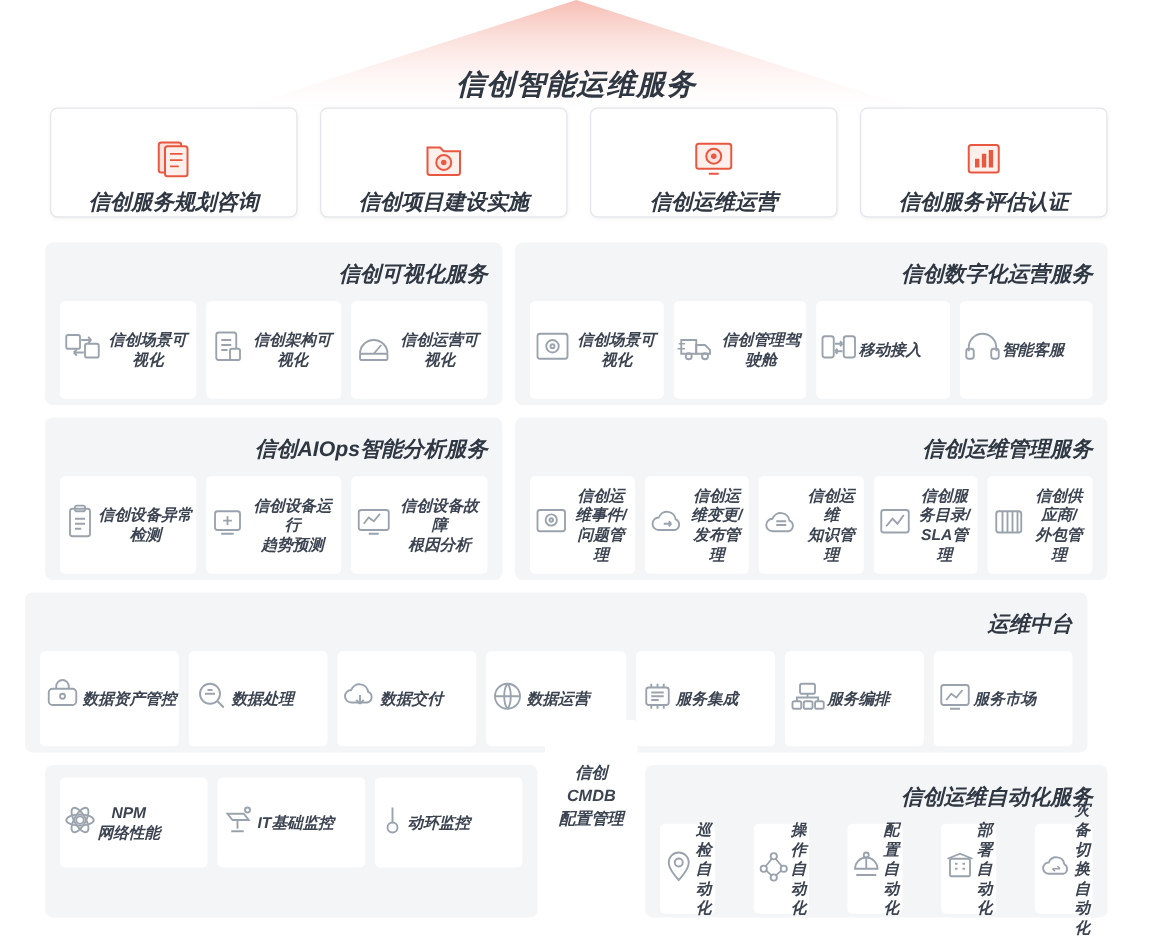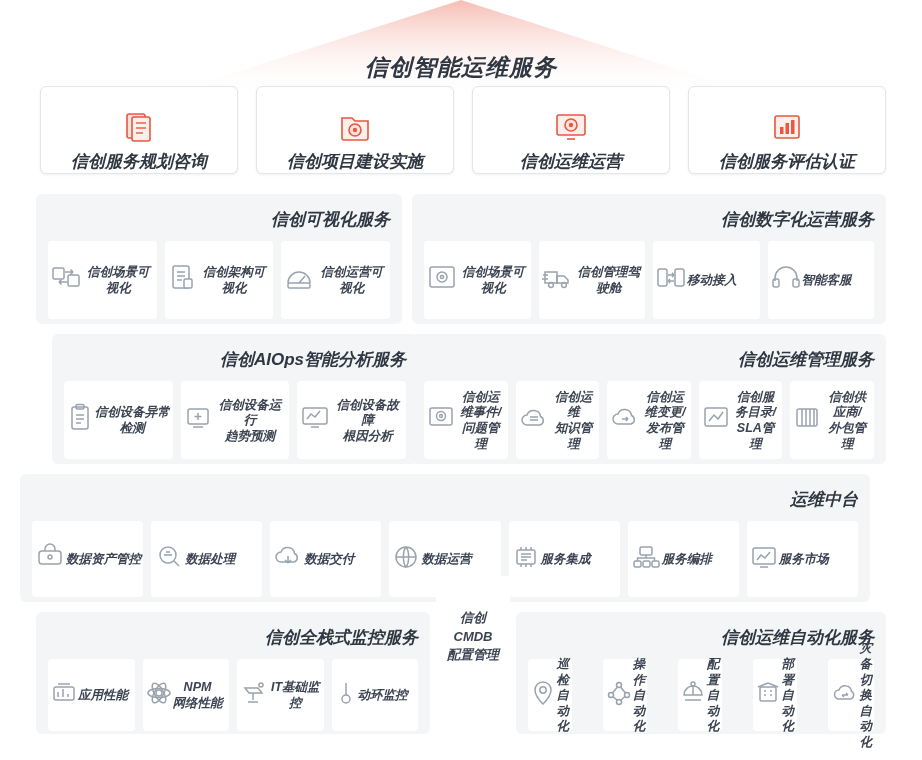--- a/index.html
+++ b/index.html
@@ -307,21 +307,21 @@
                 <rect x="3" y="16" width="6" height="8" rx="2"></rect>
                 <rect x="23" y="16" width="6" height="8" rx="2"></rect>
           </g>
             </svg>
         </div>
         <div class="c-label">智能客服</div>
       </div>
     </div>
   </div>
 
-  <div class="panel" style="top:334px; left:52px; width:366px; height:130px;">
+  <div class="panel" style="top:334px; left:36px; width:366px; height:130px;">
     <div class="panel-title">信创AIOps智能分析服务</div>
     <div class="cards" style="height:78px;">
       <div class="card">
         <div class="c-icon">
           <svg width="28" height="30" viewBox="0 0 28 30">
               <g fill="none" stroke="#9aa3ad" stroke-width="1.5">
             <rect x="6" y="4" width="16" height="22" rx="2"></rect>
                 <rect x="10" y="1.5" width="8" height="4.5" rx="1.5"></rect>
             <path d="M10 12h8M10 16h8M10 20h5"></path>
           </g>
@@ -371,39 +371,39 @@
           </g>
             </svg>
         </div>
         <div class="c-label">信创运维事件/
 问题管理</div>
       </div>
       <div class="card">
         <div class="c-icon">
           <svg width="32" height="30" viewBox="0 0 32 30">
               <g fill="none" stroke="#9aa3ad" stroke-width="1.5">
+            <path d="M9 21a5 5 0 0 1 0-10 7 7 0 0 1 13.5 1.5A4.5 4.5 0 0 1 22 21z"></path>
+            <path d="M13 16h6M19 16l-2-2M19 16l-2 2"></path>
+          </g>
+            </svg>
+        </div>
+        <div class="c-label">信创运维变更/
+发布管理</div>
+      </div>
+      <div class="card">
+        <div class="c-icon">
+          <svg width="32" height="30" viewBox="0 0 32 30">
+              <g fill="none" stroke="#9aa3ad" stroke-width="1.5">
             <path d="M9 22a5 5 0 0 1 0-10 7 7 0 0 1 13.5 1.5A4.5 4.5 0 0 1 22 22z"></path>
             <path d="M12 17h8M12 14h8"></path>
           </g>
             </svg>
         </div>
         <div class="c-label">信创运维
 知识管理</div>
-      </div>
-      <div class="card">
-        <div class="c-icon">
-          <svg width="32" height="30" viewBox="0 0 32 30">
-              <g fill="none" stroke="#9aa3ad" stroke-width="1.5">
-            <path d="M9 21a5 5 0 0 1 0-10 7 7 0 0 1 13.5 1.5A4.5 4.5 0 0 1 22 21z"></path>
-            <path d="M13 16h6M19 16l-2-2M19 16l-2 2"></path>
-          </g>
-            </svg>
-        </div>
-        <div class="c-label">信创运维变更/
-发布管理</div>
       </div>
       <div class="card">
         <div class="c-icon">
           <svg width="30" height="30" viewBox="0 0 30 30">
               <g fill="none" stroke="#9aa3ad" stroke-width="1.5">
             <rect x="4" y="5" width="22" height="18" rx="2"></rect>
                 <path d="M8 18l5-6 4 4 5-7"></path>
           </g>
             </svg>
         </div>
@@ -509,34 +509,21 @@
                 <path d="M11 25h8"></path>
           </g>
             </svg>
         </div>
         <div class="c-label">服务市场</div>
       </div>
     </div>
   </div>
 
   <div class="panel" style="top:612px; left:36px; width:394px; height:122px;">
-    <div class="panel-title">信创全栈式监控服务</div>
     <div class="cards" style="height:72px;">
-      <div class="card">
-        <div class="c-icon">
-          <svg width="28" height="28" viewBox="0 0 28 28">
-              <g fill="none" stroke="#9aa3ad" stroke-width="1.5">
-            <rect x="4" y="8" width="20" height="13" rx="2"></rect>
-                <path d="M8 18v-5M13 18v-8M18 18v-3"></path>
-                <path d="M8 5h12"></path>
-          </g>
-            </svg>
-        </div>
-        <div class="c-label">应用性能</div>
-      </div>
       <div class="card">
         <div class="c-icon">
           <svg width="28" height="28" viewBox="0 0 28 28">
               <g fill="none" stroke="#9aa3ad" stroke-width="1.5">
             <circle cx="14" cy="14" r="3"></circle>
                 <ellipse cx="14" cy="14" rx="11" ry="4.5"></ellipse>
             <ellipse cx="14" cy="14" rx="11" ry="4.5" transform="rotate(60 14 14)"></ellipse>
             <ellipse cx="14" cy="14" rx="11" ry="4.5" transform="rotate(120 14 14)"></ellipse>
           </g>
             </svg>

